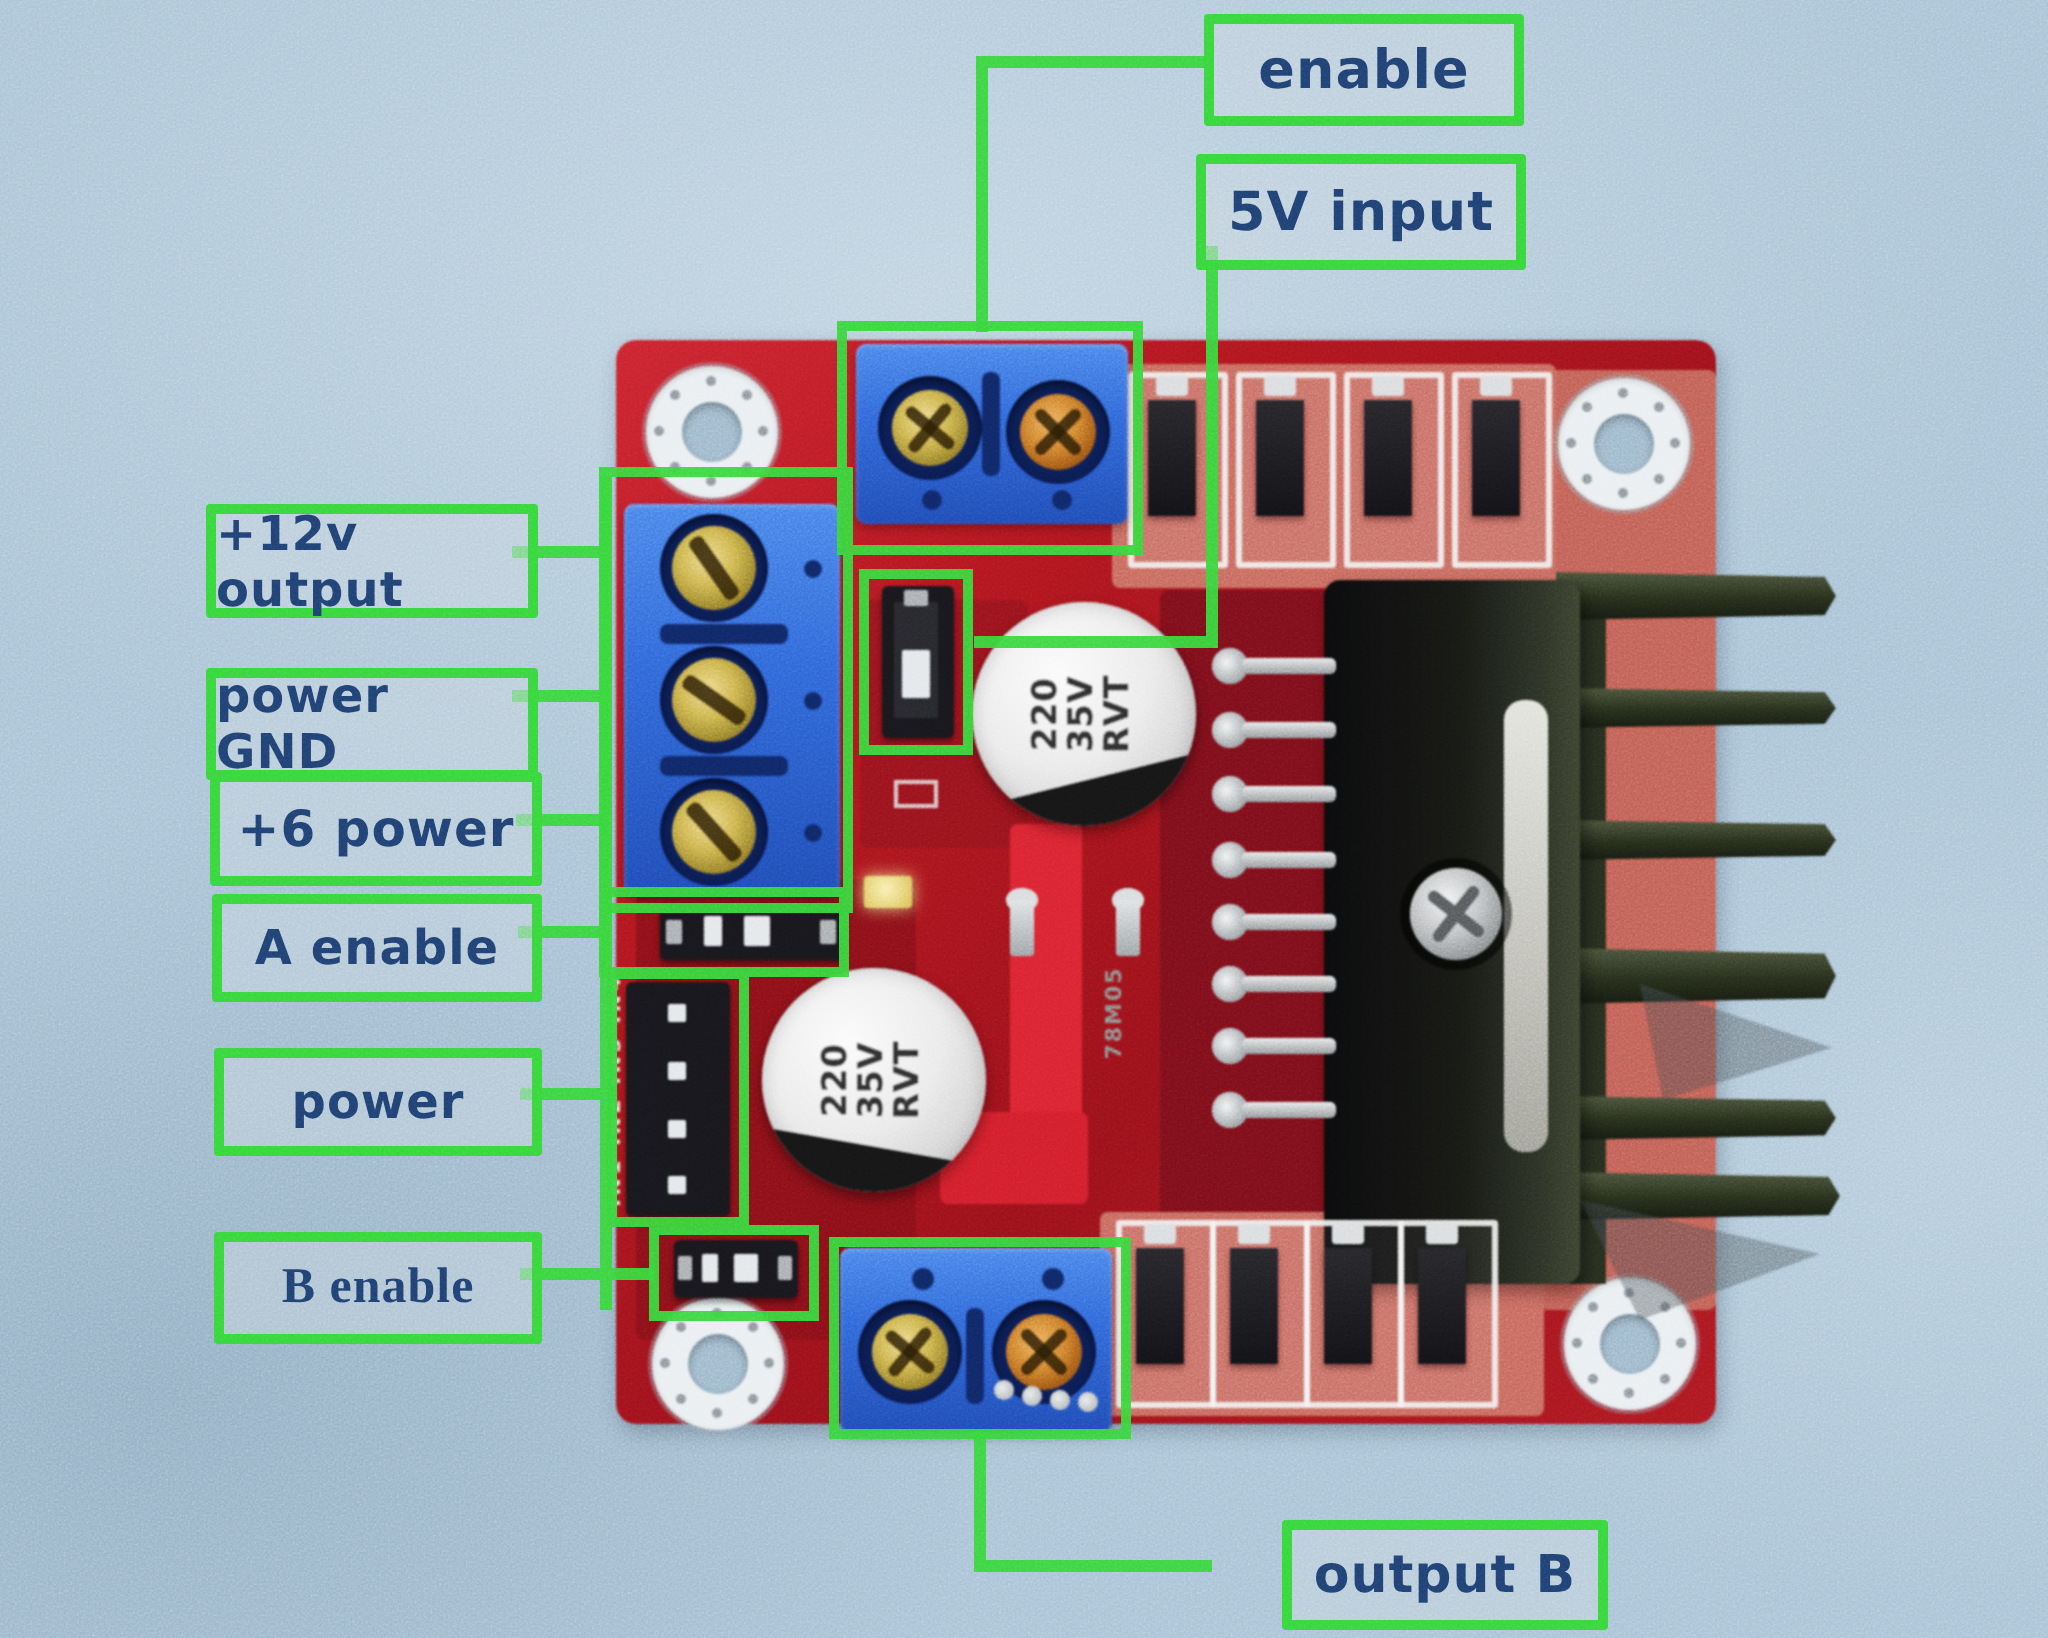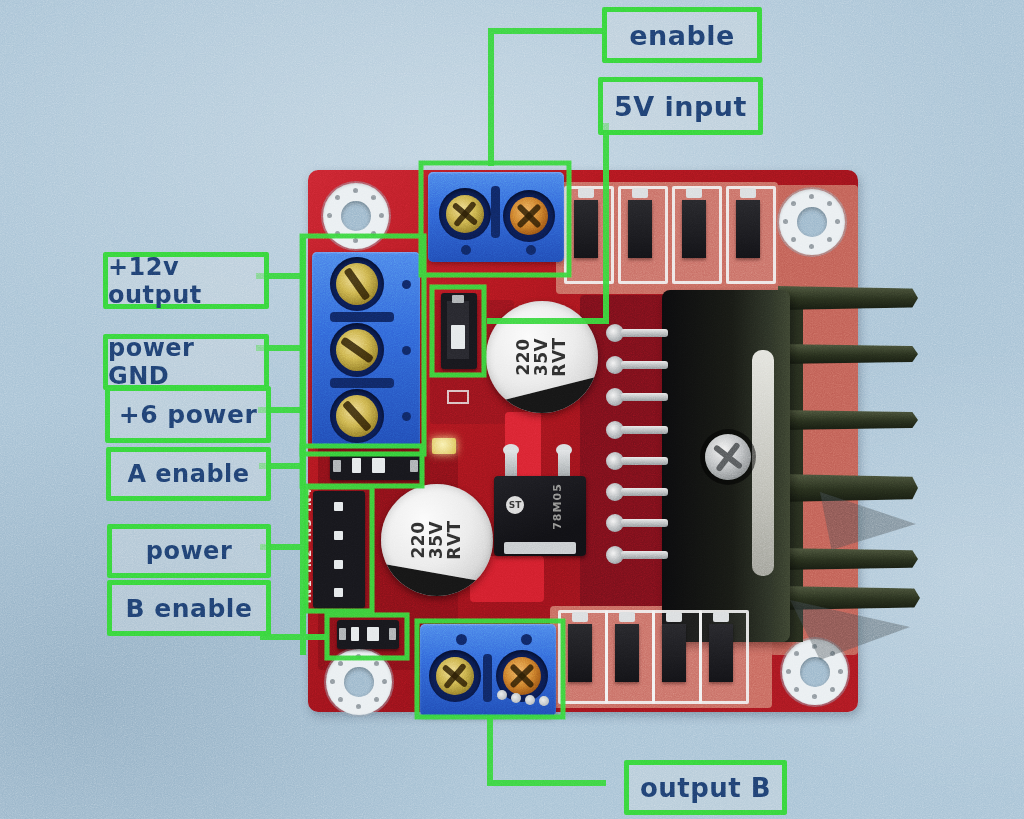--- a/index.html
+++ b/index.html
@@ -228,26 +228,20 @@
             <span>35V</span>
             <span>RVT</span>
           </div>
       </div>
     </div>
 
     <div class="blob" style="left:503px;top:444px;"></div>
     <div class="blob" style="left:556px;top:444px;"></div>
     <div class="lead" style="left:505px;top:450px;"></div>
     <div class="lead" style="left:558px;top:450px;"></div>
-    <div class="regchip">
-      <div class="regtab"></div>
-      <div class="reglogo">
-          <span>ST</span>
-        </div>
-    </div>
     <div class="silk" style="left:522px;top:500px;width:70px;height:13px;transform:rotate(-90deg);font-size:11px;color:#8a8a88;letter-spacing:1px;text-align:center;">78M05</div>
 
     <div class="led"></div>
 
     <div class="jumper" style="left:330px;top:452px;width:92px;height:28px;">
       <div class="jend" style="left:3px;top:8px;width:8px;height:12px;"></div>
       <div class="jpin" style="left:22px;top:6px;width:9px;height:15px;"></div>
       <div class="jpin" style="left:42px;top:6px;width:13px;height:15px;"></div>
       <div class="jend" style="left:80px;top:8px;width:8px;height:12px;"></div>
     </div>
@@ -311,24 +305,24 @@
     </div>
   <div class="lbl" style="left:105px;top:386px;width:156px;height:47px;font-size:25px;">
       <span>+6 power</span>
     </div>
   <div class="lbl" style="left:106px;top:447px;width:155px;height:44px;font-size:24px;">
       <span>A enable</span>
     </div>
   <div class="lbl" style="left:107px;top:524px;width:154px;height:44px;font-size:24px;">
       <span>power</span>
     </div>
-  <div class="lbl" style="left:107px;top:580px;width:154px;height:46px;font-size:25px;">
+  <div class="lbl" style="left:107px;top:616px;width:154px;height:46px;font-size:25px;font-family:Liberation Serif, serif;">
       <span>B enable</span>
     </div>
-  <div class="lbl" style="left:624px;top:760px;width:153px;height:45px;font-size:26px;">
+  <div class="lbl" style="left:641px;top:760px;width:153px;height:45px;font-size:26px;">
       <span>output B</span>
     </div>
 
   <svg class="noise" width="1024" height="819">
     <filter id="grain">
         <feTurbulence type="fractalNoise" baseFrequency="0.9" numOctaves="2" stitchTiles="stitch"></feTurbulence>
         <feColorMatrix type="saturate" values="0"></feColorMatrix>
       </filter>
     <rect width="100%" height="100%" filter="url(#grain)"></rect>
   </svg>

